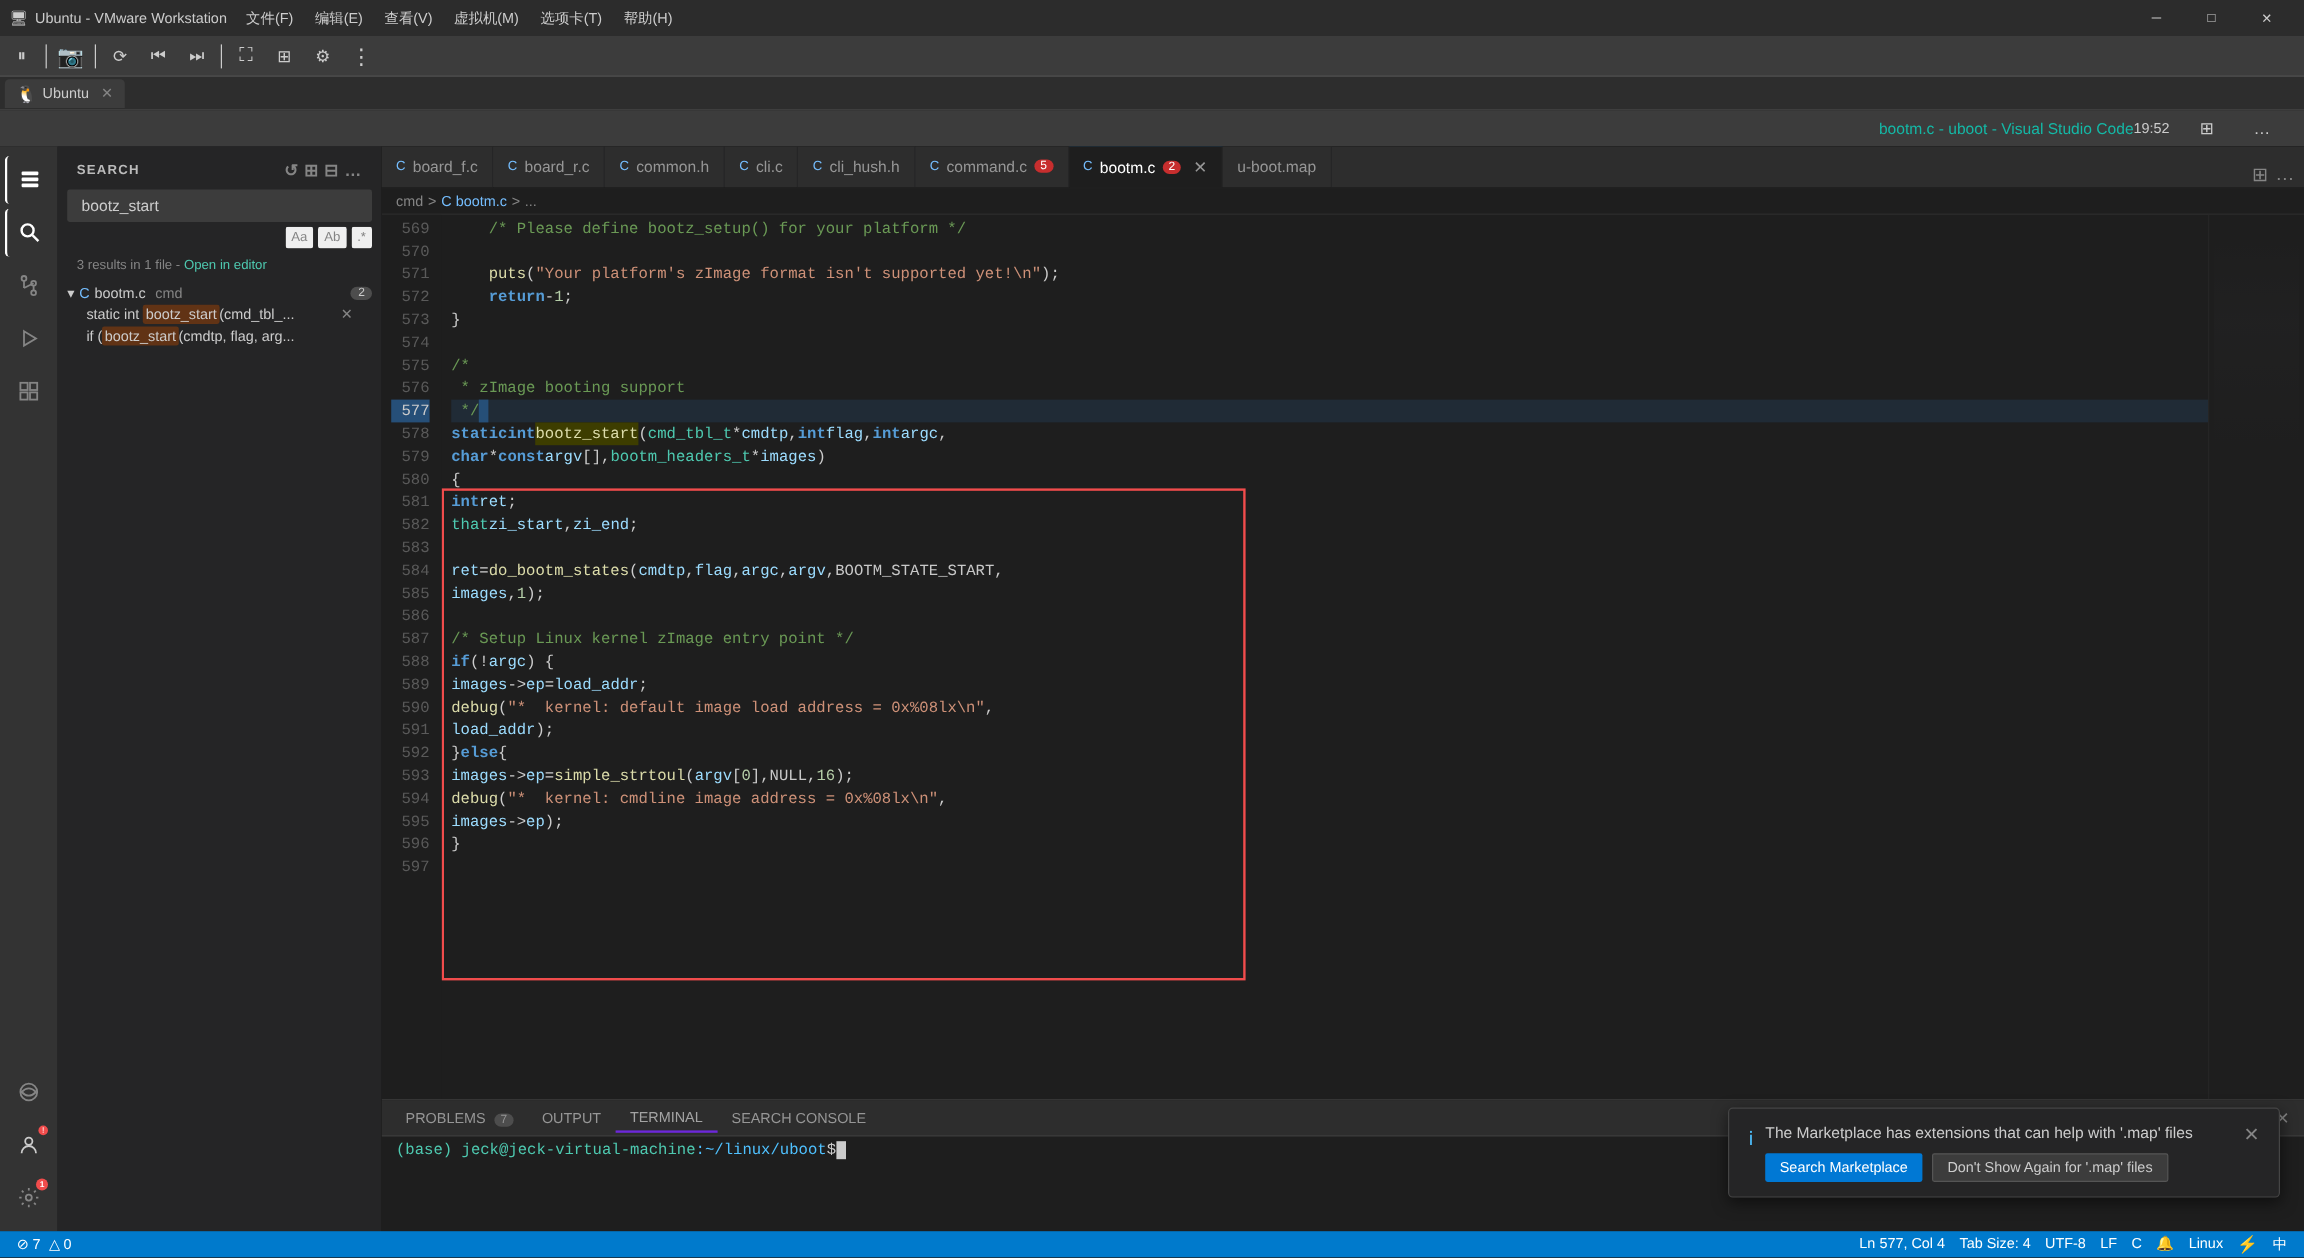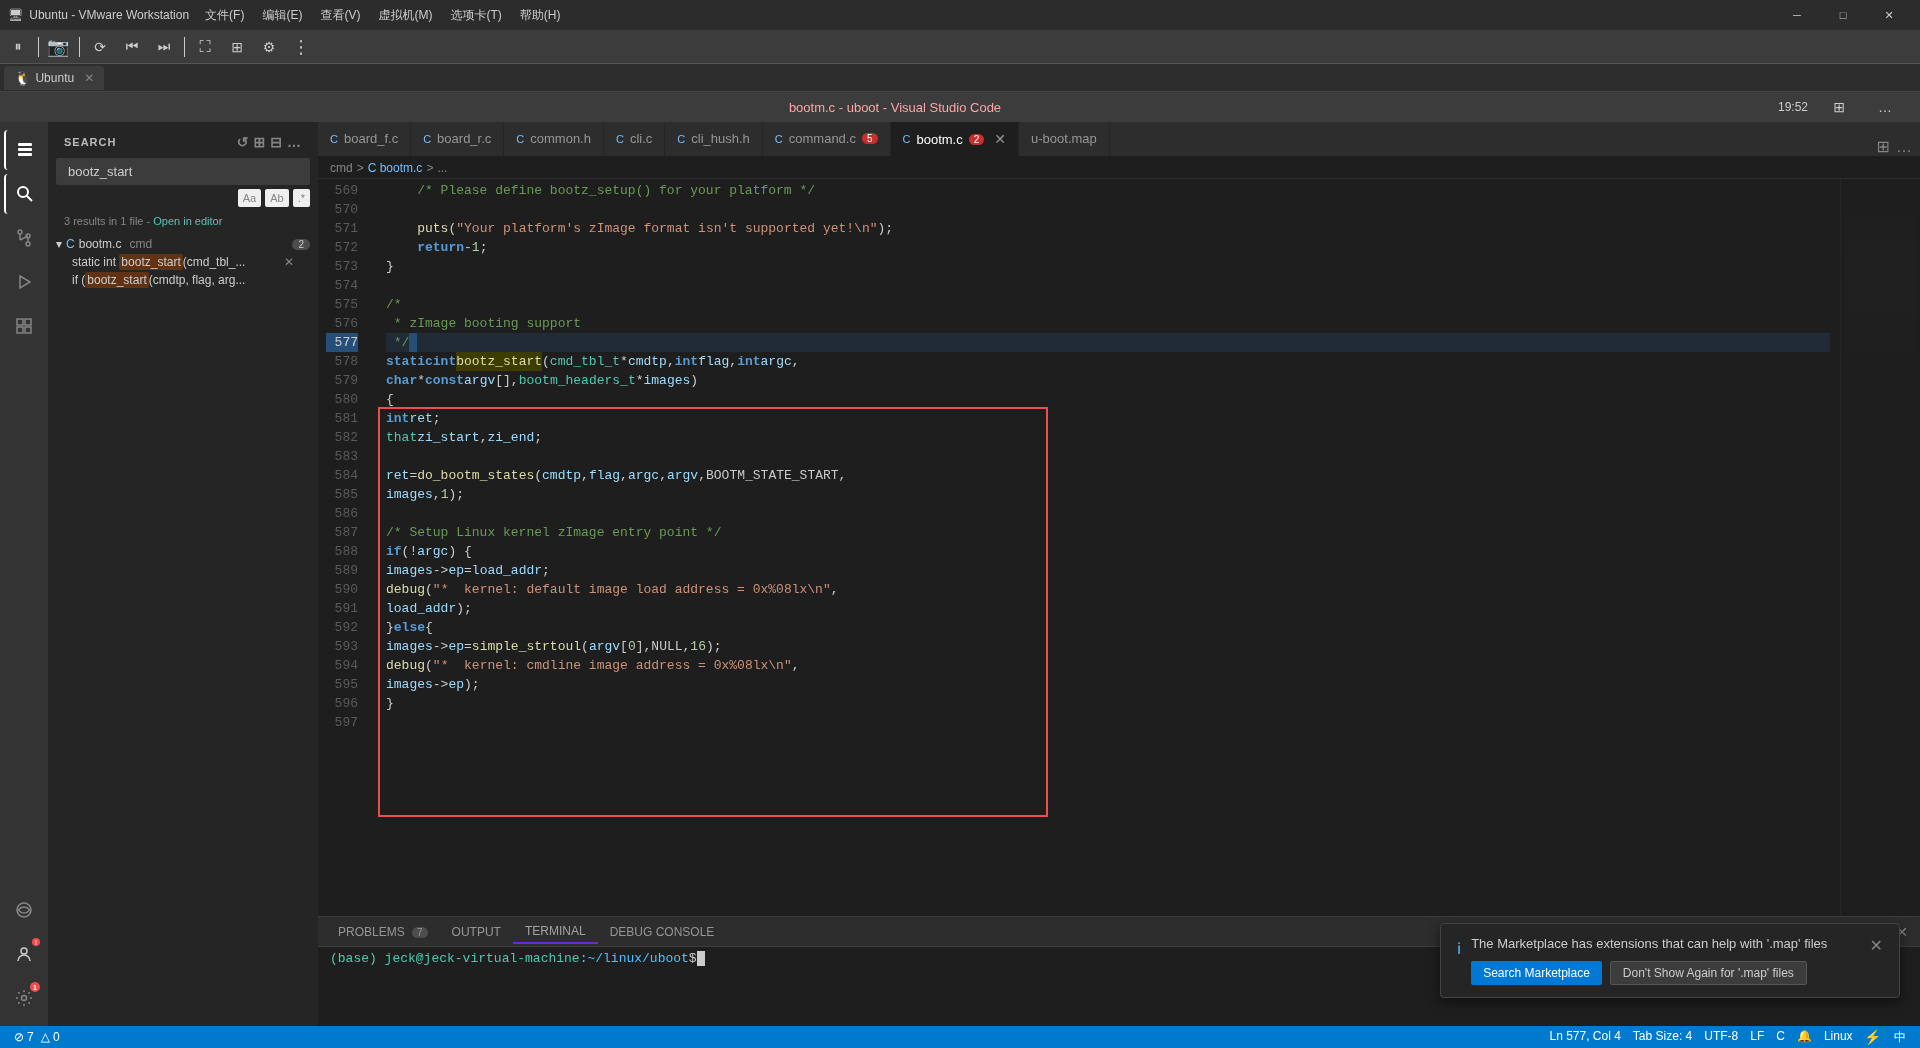--- a/index.html
+++ b/index.html
@@ -202,21 +202,20 @@
       color: #858585;
       border-bottom: 1px solid #2d2d2d;
     }
     #breadcrumb span { cursor: pointer; }
 
     
     #code-editor {
       flex: 1;
       display: flex;
       overflow: hidden;
-      gap: 10px;
     }
     #line-numbers {
       min-width: 50px;
       background: #1e1e1e;
       color: #5a5a5a;
       font-family: 'Consolas', 'Courier New', monospace;
       font-size: 13px;
       line-height: 19px;
       padding: 0 10px 0 8px;
       text-align: right;
@@ -412,21 +411,21 @@
   <div class="vmware-tab">
     <span style="color:#e05c00; font-size:14px;">🐧</span>
     <span>Ubuntu</span>
     <span style="color:#858585; margin-left:6px; font-size:12px;">✕</span>
   </div>
 </div>
 
 <div id="vscode-outer">
 
   <div id="vscode-title">
-    <span style="flex:1; text-align:center; font-size:13px; color:#fca5a5;">bootm.c - uboot - Visual Studio Code</span>
+    <span style="flex:1; text-align:right; font-size:13px; color:#14b8a6;">bootm.c - uboot - Visual Studio Code</span>
     <span style="font-size:12px; color:#cccccc; margin-left:auto;">19:52</span>
     <div style="display:flex; margin-left:8px;">
       <div class="win-btn" style="font-size:14px; color:#ccc;">⊞</div>
       <div class="win-btn" style="font-size:14px; color:#ccc;">…</div>
     </div>
   </div>
 
   <div id="main-layout" style="height: calc(1048px - 30px - 34px - 28px - 30px - 22px);">
 
     <div id="activity-bar">
@@ -658,21 +657,21 @@
             <span>PROBLEMS</span>
             <span class="term-tab-badge">7</span>
           </div>
           <div class="term-tab">
             <span>OUTPUT</span>
           </div>
           <div class="term-tab active">
             <span>TERMINAL</span>
           </div>
           <div class="term-tab">
-            <span>DEBUG CONSOLE</span>
+            <span>SEARCH CONSOLE</span>
           </div>
           <div id="terminal-toolbar-right">
             <span style="color:#cccccc; font-size:12px; padding:0 6px;">bash</span>
             <span class="term-toolbar-btn">+</span>
             <span class="term-toolbar-btn">⊞</span>
             <span class="term-toolbar-btn">∧</span>
             <span class="term-toolbar-btn">✕</span>
           </div>
         </div>
         <div id="terminal-content">

